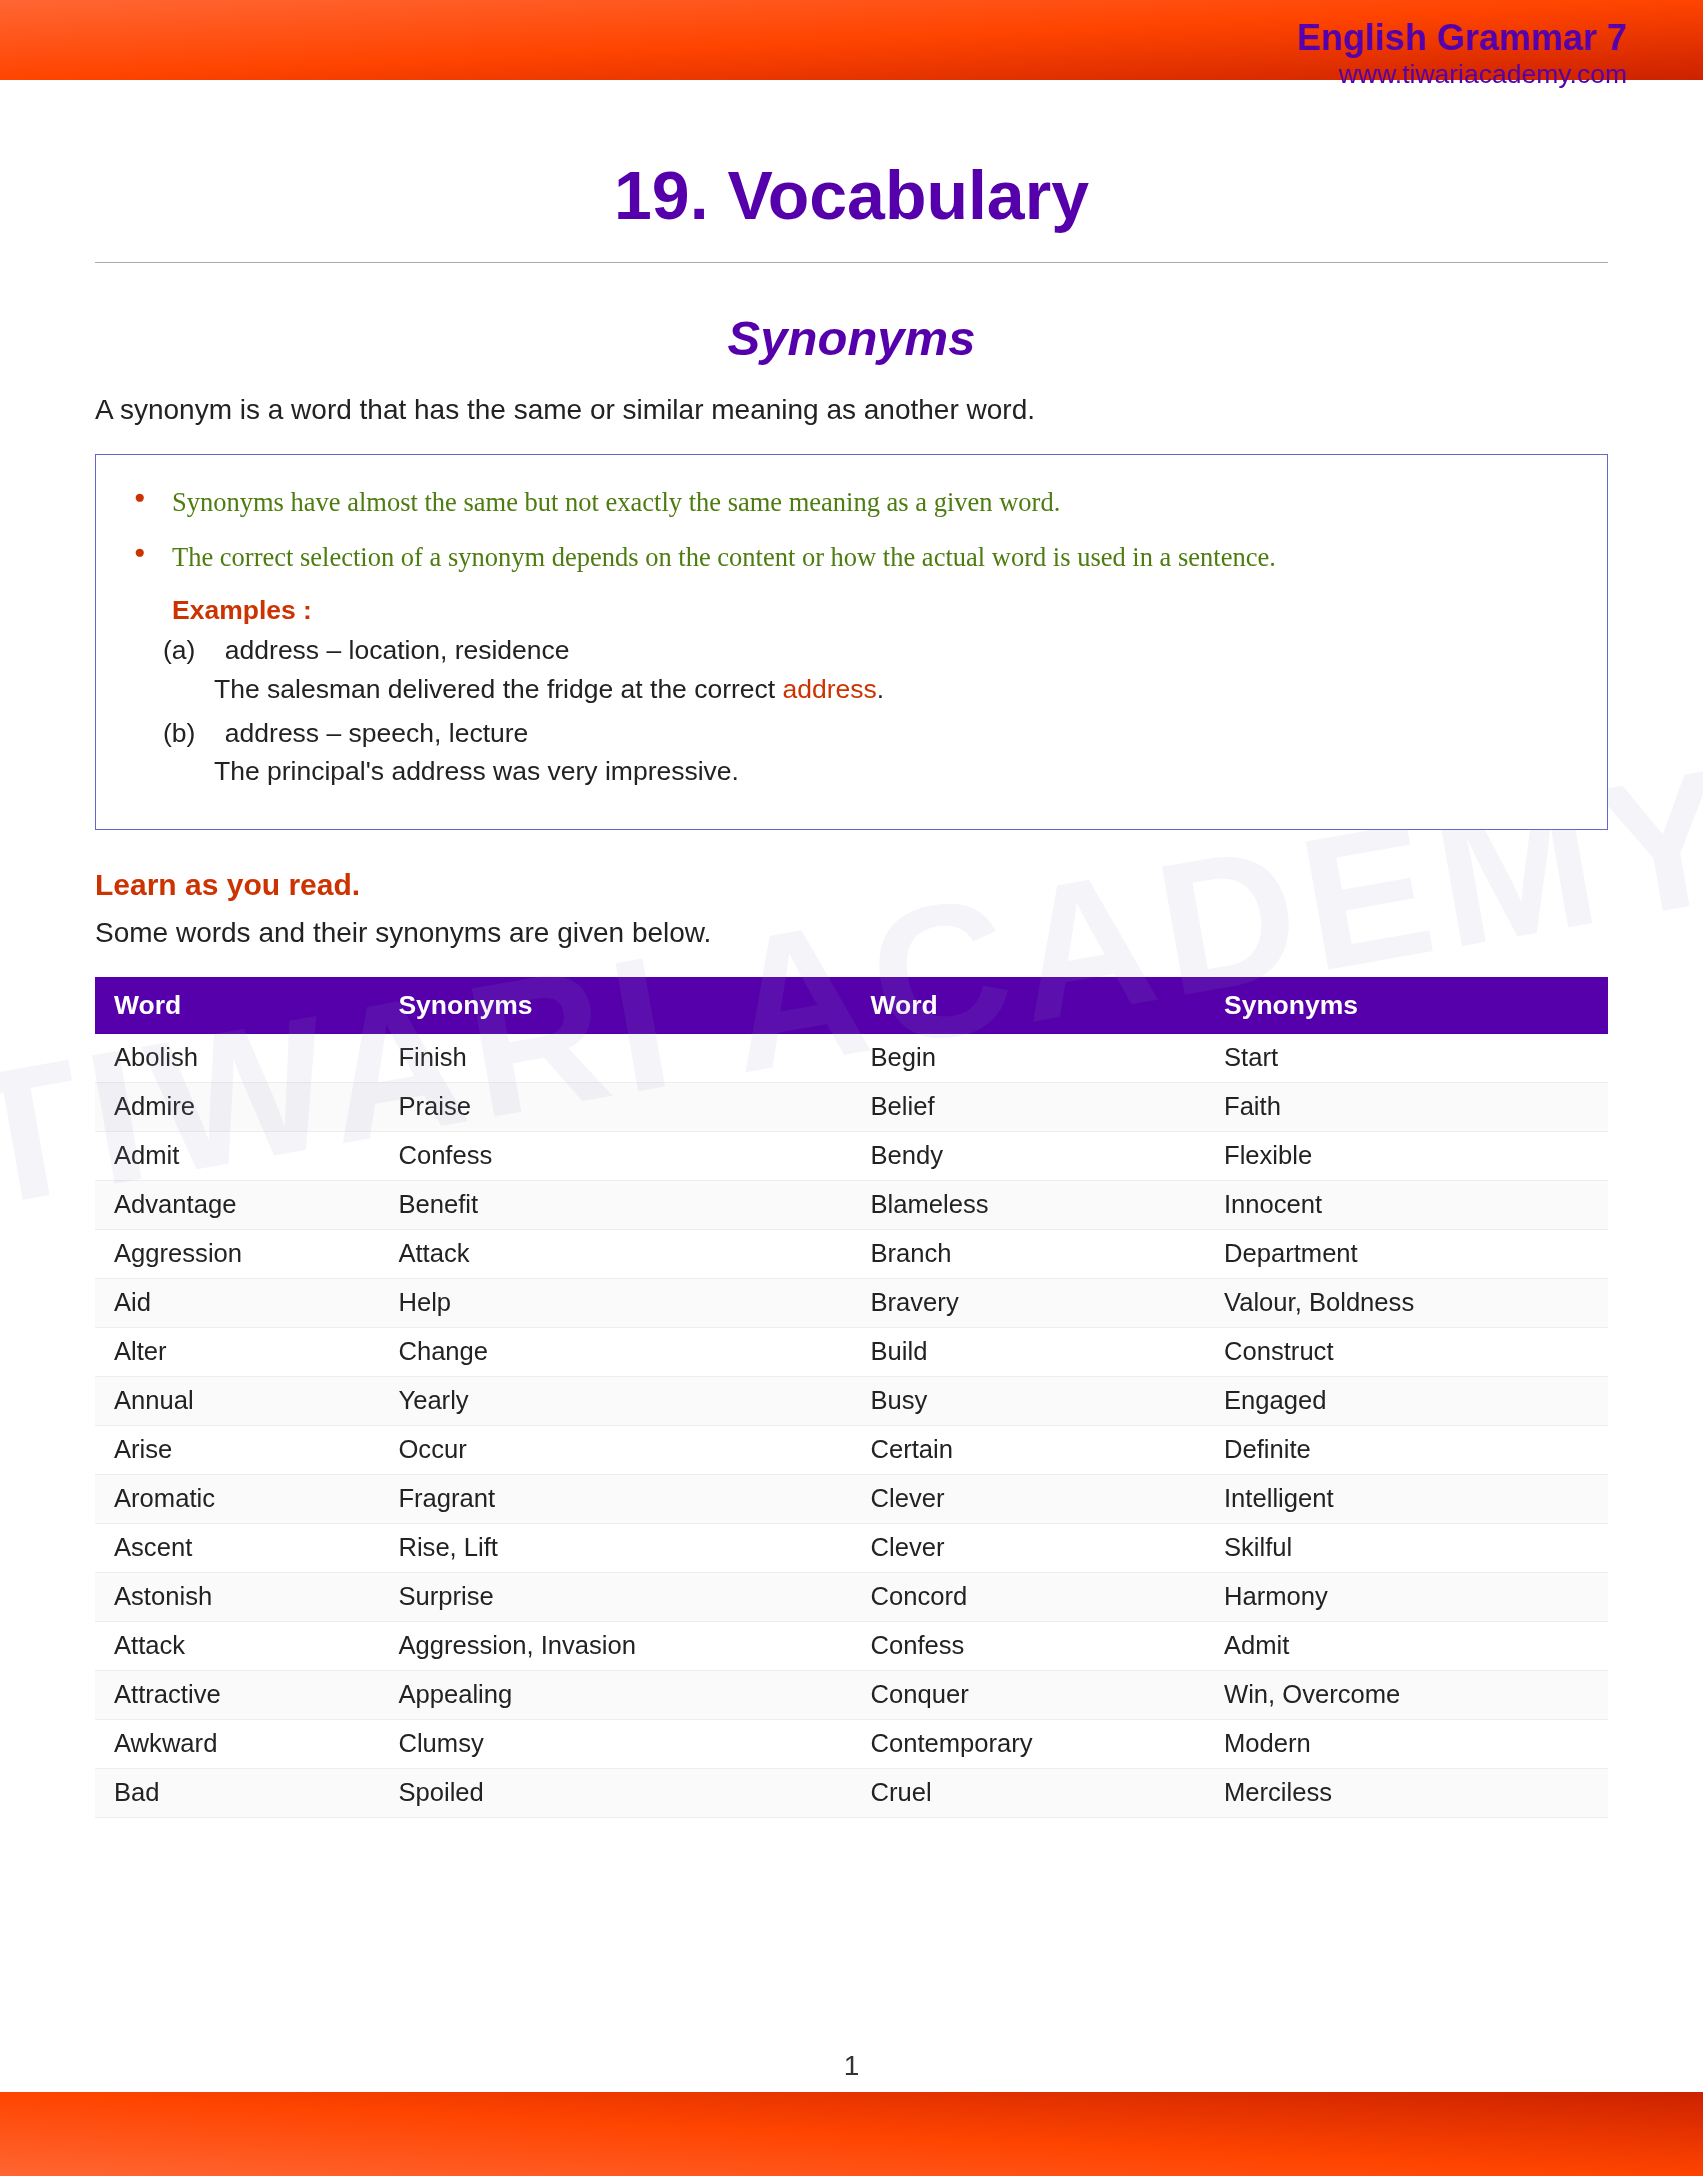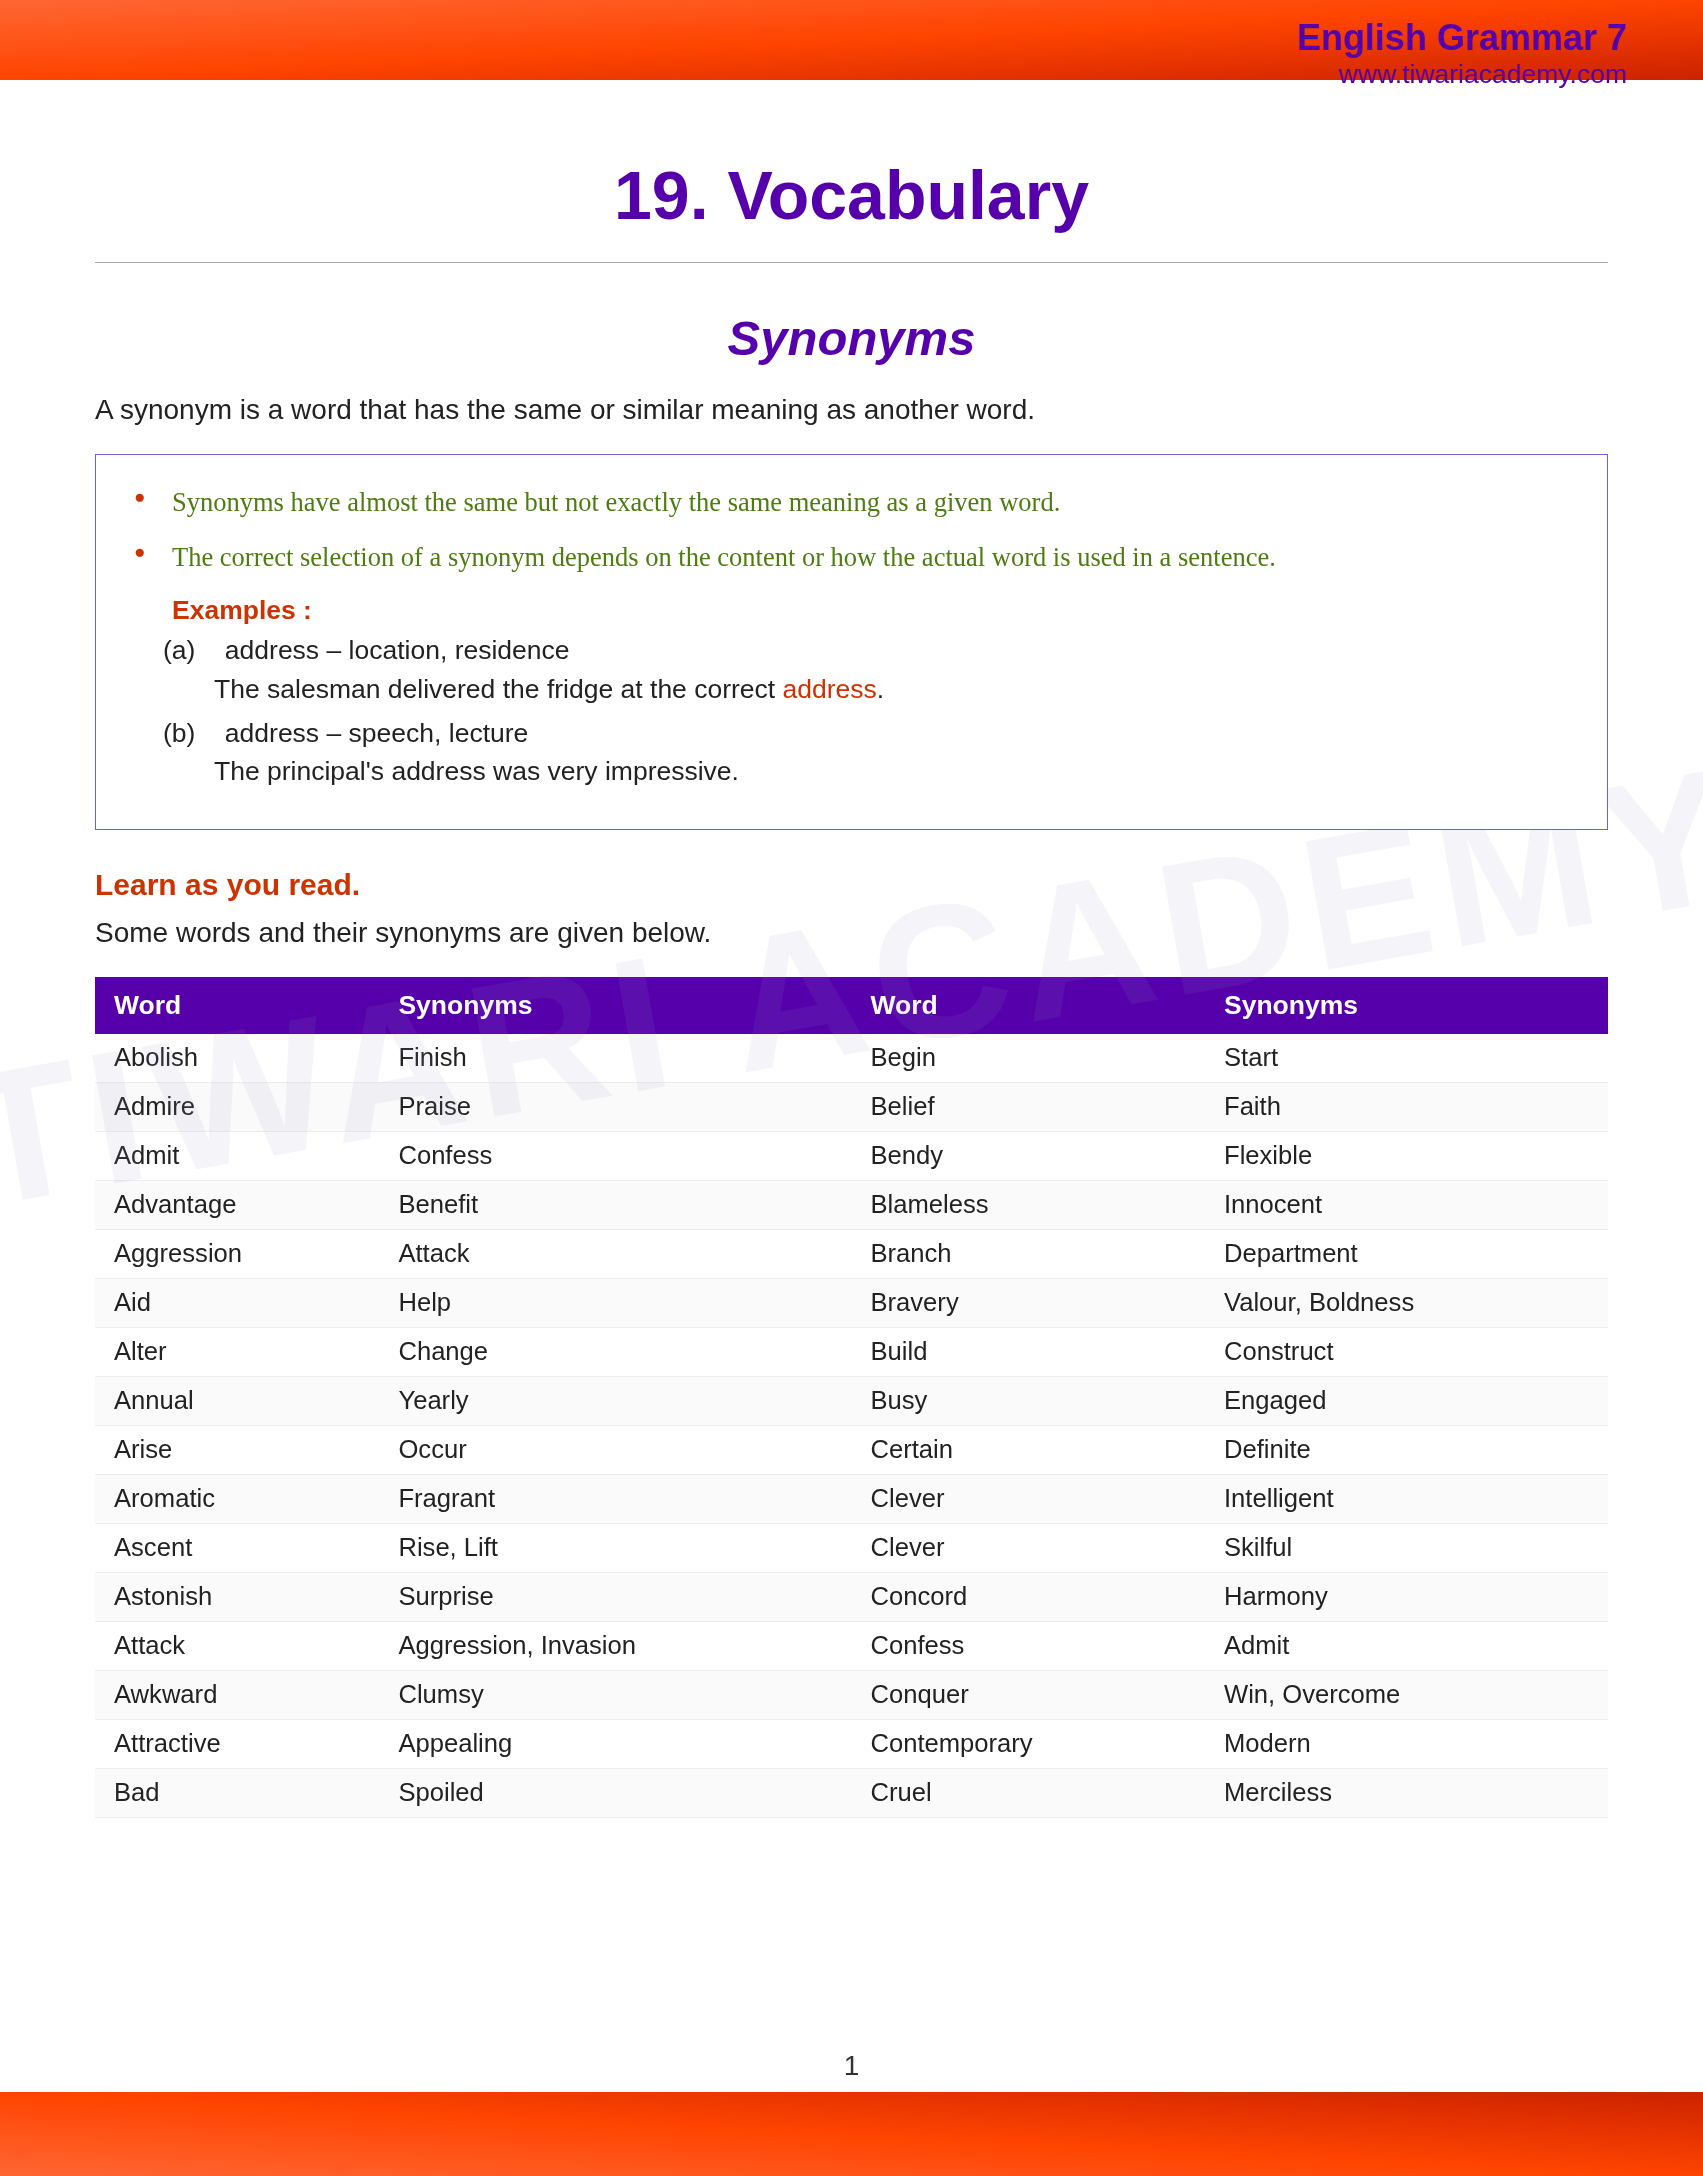--- a/index.html
+++ b/index.html
@@ -332,26 +332,26 @@
           </tr>
           <tr>
             <td>Astonish</td>
             <td>Surprise</td>
           </tr>
           <tr>
             <td>Attack</td>
             <td>Aggression, Invasion</td>
           </tr>
           <tr>
+            <td>Attractive</td>
+            <td>Appealing</td>
+          </tr>
+          <tr>
             <td>Awkward</td>
             <td>Clumsy</td>
-          </tr>
-          <tr>
-            <td>Attractive</td>
-            <td>Appealing</td>
           </tr>
           <tr>
             <td>Bad</td>
             <td>Spoiled</td>
           </tr>
         </tbody>
     </table>
 
     <table class="vocab-table">
       <thead>

